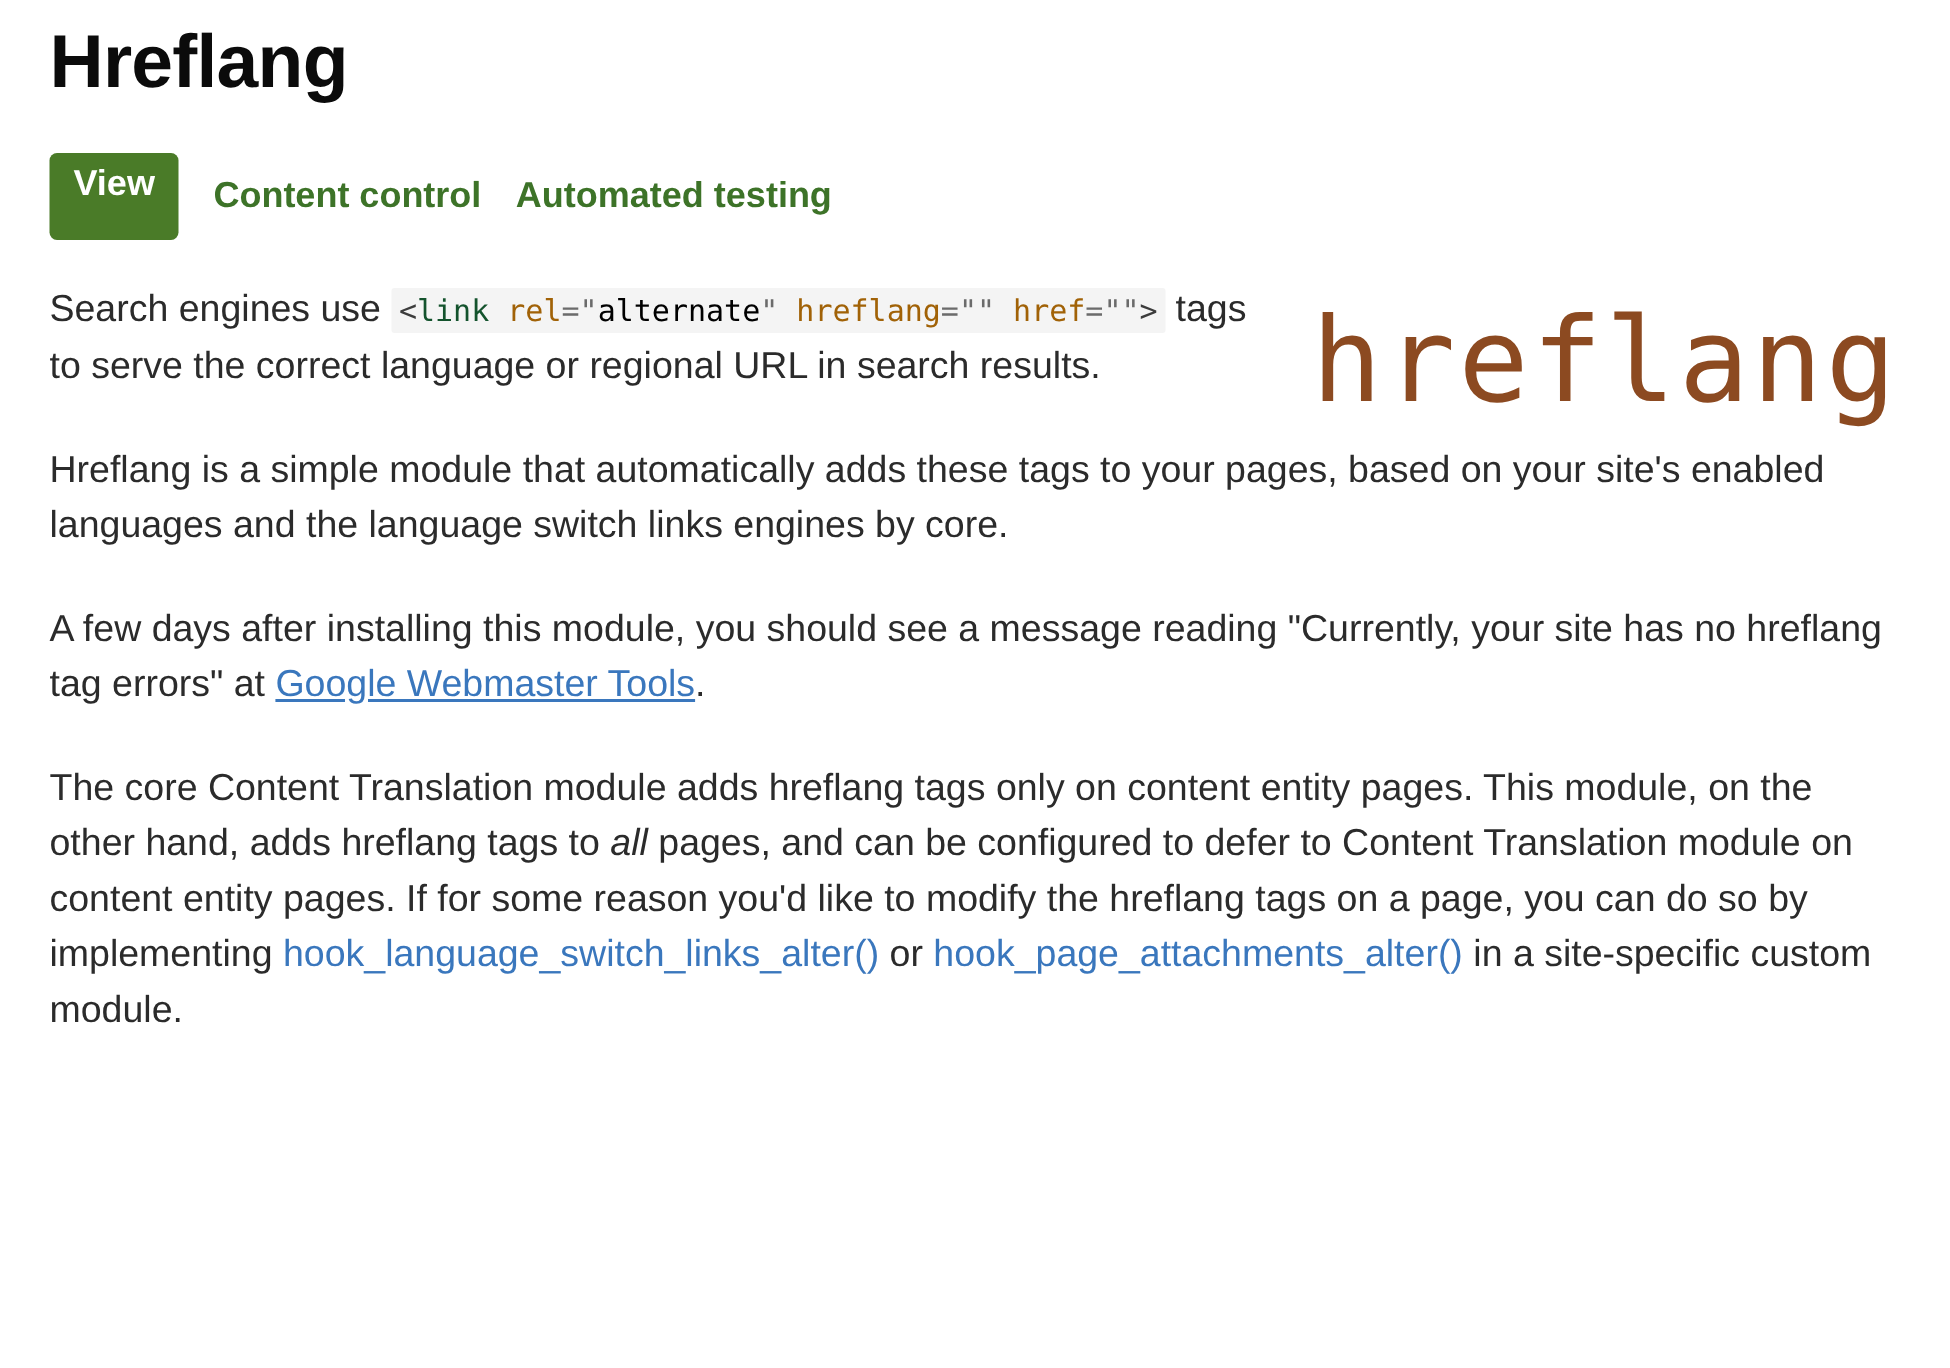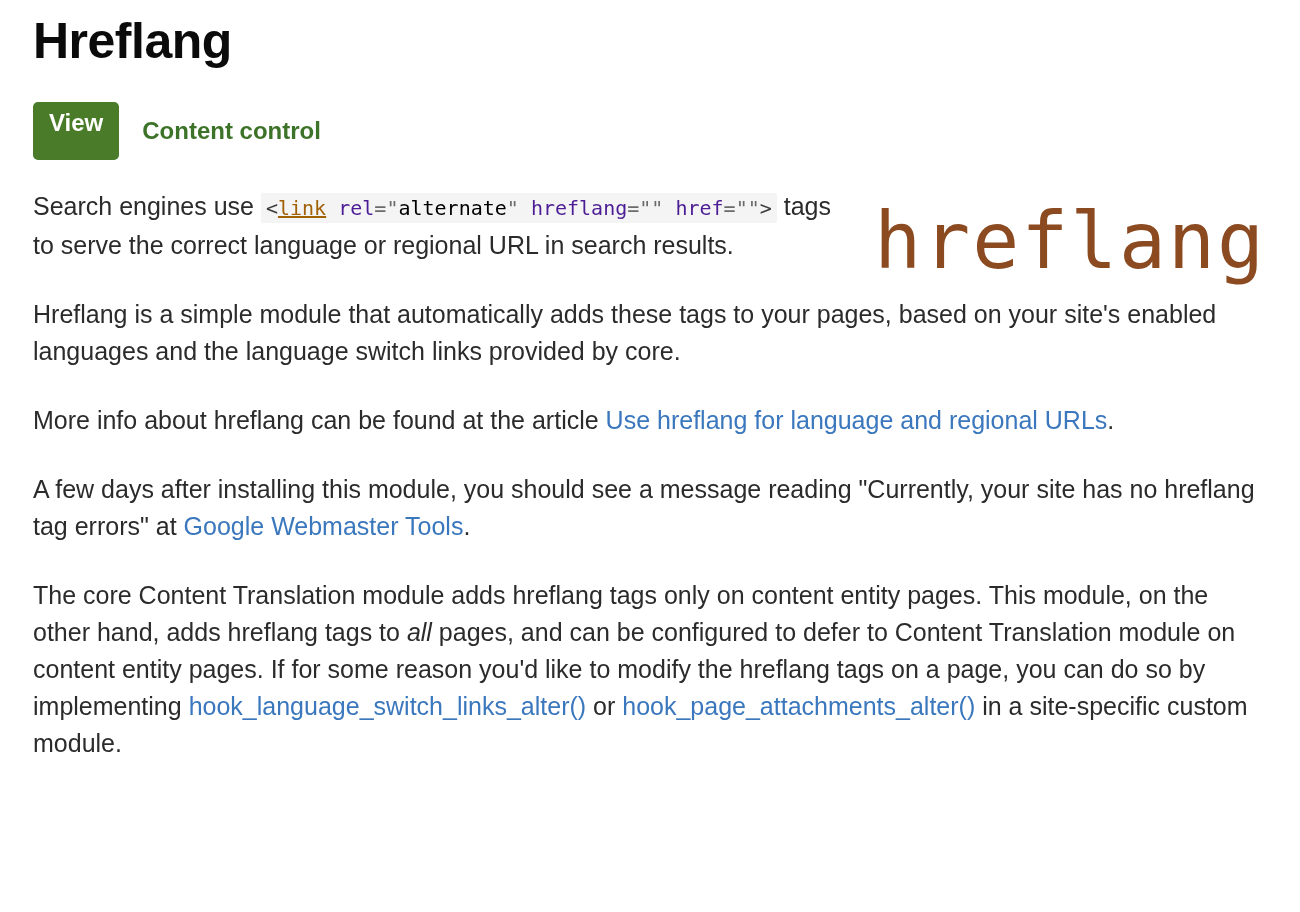--- a/index.html
+++ b/index.html
@@ -81,67 +81,68 @@
   .content p {
     margin: 0 0 32px 0;
   }
 
   a.link {
     color: #3a77bd;
     text-decoration: none;
     cursor: pointer;
   }
   a.link.underlined {
+    text-decoration: underline;
     text-underline-offset: 2px;
   }
 
   em.italic {
     font-style: italic;
   }
 
   
   code.inline-code {
     font-family: "DejaVu Sans Mono", "Liberation Mono", monospace;
     font-size: 20px;
     background: #f4f4f4;
     padding: 3px 5px;
     border-radius: 2px;
     line-height: 37px;
     white-space: pre-wrap;
   }
   .tok-punct { color: #3c3c3c; }
-  .tok-tag   { color: #a16207; text-decoration: underline; }
-  .tok-attr  { color: #4c1d95; }
+  .tok-tag   { color: #14532d; }
+  .tok-attr  { color: #a16207; }
   .tok-eq    { color: #6b6b6b; }
   .tok-quote { color: #6b6b6b; }
   .tok-val   { color: #000000; }
 
   .clearfix::after { content: ""; display: block; clear: both; }
 </style>
 </head>
 <body>
 
 <div class="page">
 
   <h1 class="page-title">Hreflang</h1>
 
   <nav class="tabs">
     <a class="tab active">View</a>
     <a class="tab">Content control</a>
+    <a class="tab">Automated testing</a>
   </nav>
 
   <div class="content clearfix">
 
     <div class="logo">hreflang</div>
 
     <p><span>Search engines use </span><code class="inline-code"><span class="tok-punct">&lt;</span><span class="tok-tag">link</span> <span class="tok-attr">rel</span><span class="tok-eq">=</span><span class="tok-quote">"</span><span class="tok-val">alternate</span><span class="tok-quote">"</span> <span class="tok-attr">hreflang</span><span class="tok-eq">=</span><span class="tok-quote">""</span> <span class="tok-attr">href</span><span class="tok-eq">=</span><span class="tok-quote">""</span><span class="tok-punct">&gt;</span></code><span> tags to serve the correct language or regional URL in search results.</span></p>
 
-    <p>Hreflang is a simple module that automatically adds these tags to your pages, based on your site's enabled languages and the language switch links provided by core.</p>
+    <p>Hreflang is a simple module that automatically adds these tags to your pages, based on your site's enabled languages and the language switch links engines by core.</p>
 
-    <p><span>More info about hreflang can be found at the article </span><a class="link">Use hreflang for language and regional URLs</a><span>.</span></p>
 
     <p><span>A few days after installing this module, you should see a message reading "Currently, your site has no hreflang tag errors" at </span><a class="link underlined">Google Webmaster Tools</a><span>.</span></p>
 
 
     <p><span>The core Content Translation module adds hreflang tags only on content entity pages. This module, on the other hand, adds hreflang tags to </span><em class="italic">all</em><span> pages, and can be configured to defer to Content Translation module on content entity pages. If for some reason you'd like to modify the hreflang tags on a page, you can do so by implementing </span><a class="link">hook_language_switch_links_alter()</a><span> or </span><a class="link">hook_page_attachments_alter()</a><span> in a site-specific custom module.</span></p>
 
   </div>
 </div>
 
 </body></html>

